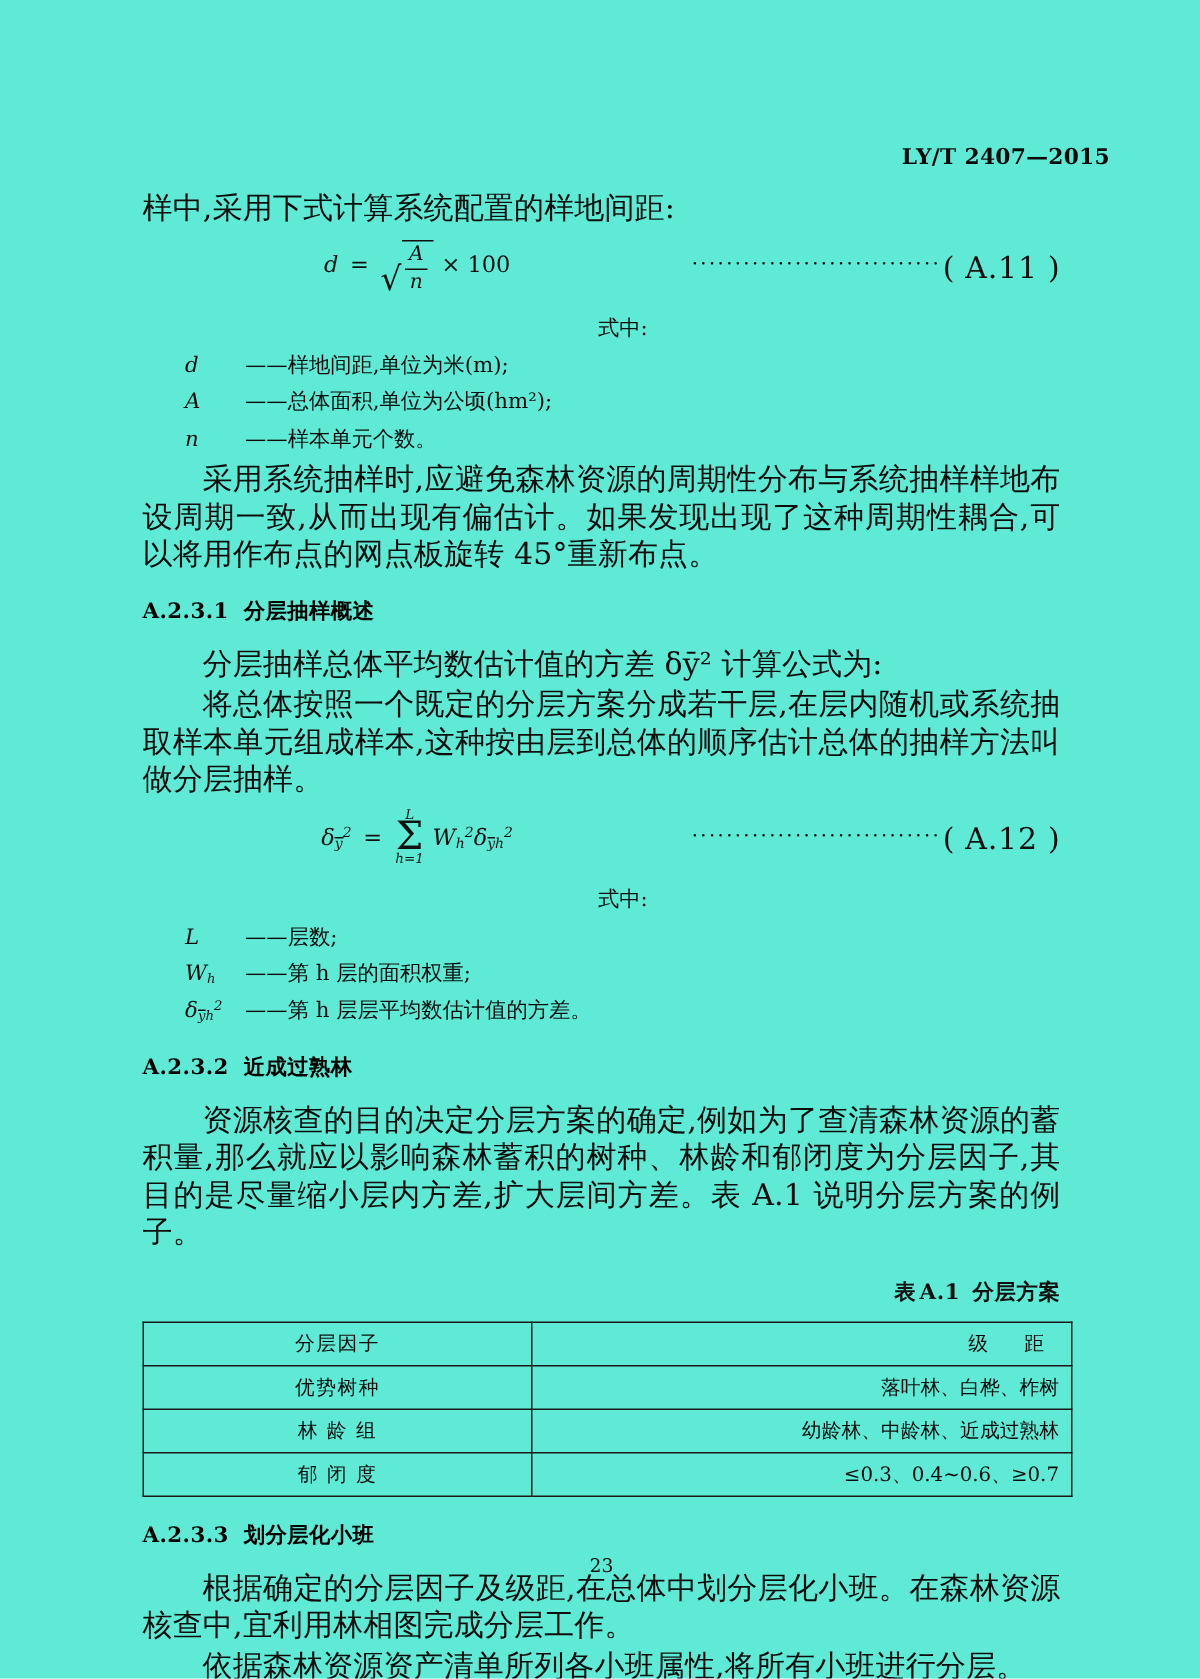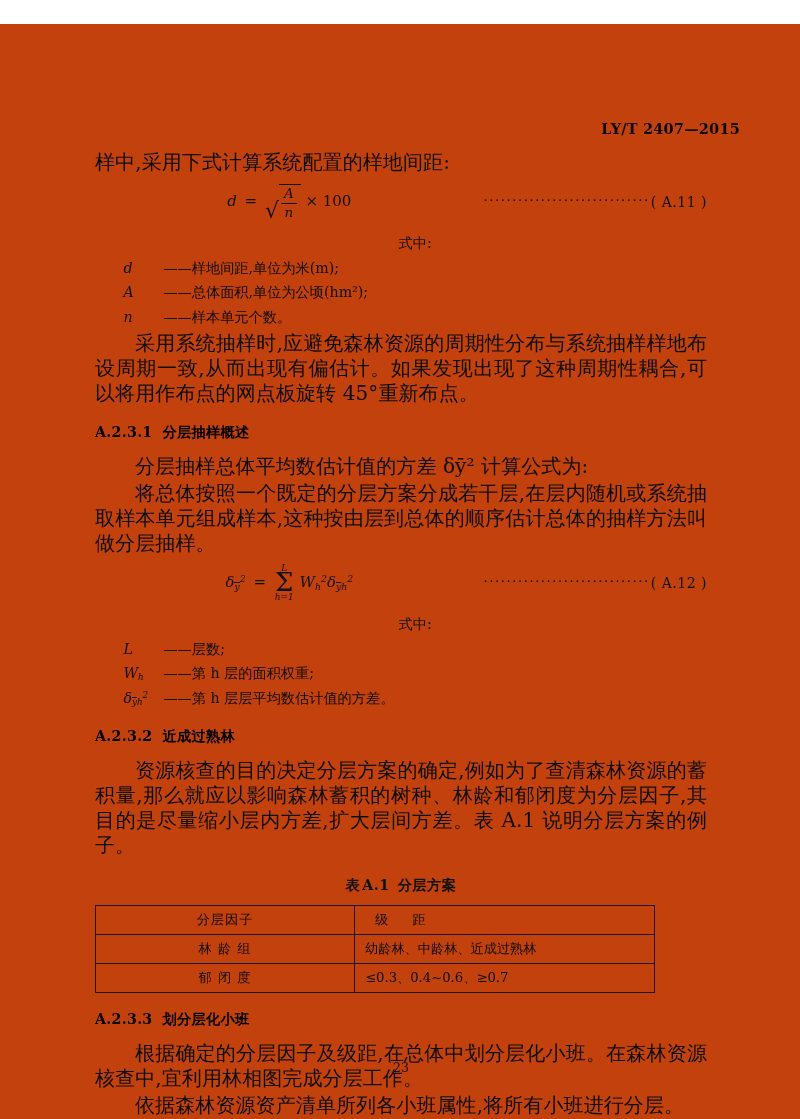--- a/index.html
+++ b/index.html
@@ -11,22 +11,21 @@
     width: 800px;
     height: 1119px;
     position: relative;
     font-family: "DejaVu Serif", "Liberation Serif", serif;
     color: #111111;
     overflow: hidden;
   }
   .page {
     position: absolute;
     inset: 0;
-    background: #c2410c;
-    margin-top: 24px;
+    background: #5eead4;
   }
 
   
   .header {
     position: absolute;
     top: 96px;
     left: 95px;
     right: 60px;
     text-align: right;
     font-family: "DejaVu Serif", "Liberation Serif", serif;
@@ -105,21 +104,21 @@
     font-size: 13.5px;
     white-space: nowrap;
     letter-spacing: 0.5px;
   }
   .dots {
     letter-spacing: 1.6px;
     font-size: 13px;
     position: relative;
     top: -2px;
   }
-  .eqnum { margin-left: 1px; font-size: 14px; text-align: center; }
+  .eqnum { margin-left: 1px; font-size: 20px; text-align: center; }
 
   
   .mi { font-style: italic; }
   .frac {
     display: inline-block;
     vertical-align: middle;
     text-align: center;
     font-size: 13.5px;
     line-height: 1.12;
     margin: 0 1px;
@@ -158,45 +157,45 @@
   }
   .sigma-wrap .lim { font-size: 9px; font-style: italic; }
   .sigma-wrap .lim-top { margin-bottom: -1px; }
   .sigma-wrap .lim-bot { margin-top: 0px; }
   .sigma-wrap .big { font-size: 26px; line-height: 0.82; }
 
   .ovl { border-top: 1px solid #111; display: inline-block; padding-top: 0px; line-height: 0.95;}
 
   
   .table-caption {
-    text-align: center;
+    text-align: right;
     font-weight: bold;
     font-size: 14.2px;
     margin: 18px 0 10px 0;
     letter-spacing: 0.5px;
   }
   .table-caption .capnum { margin: 0 8px 0 2px; }
 
   table.strata {
     border-collapse: collapse;
-    width: 560px;
+    width: 620px;
     margin: 0 0 4px 0;
     table-layout: fixed;
     padding-left: 16px;
   }
   table.strata th, table.strata td {
     border: 1.1px solid #1a1a1a;
     font-size: 13.2px;
     height: 26px;
     padding: 1px 8px;
     font-weight: normal;
     color: #0d0d0d;
   }
   table.strata .c-factor { width: 242px; text-align: center; letter-spacing: 1px; }
-  table.strata .c-class  { text-align: left; padding-left: 10px; }
+  table.strata .c-class  { text-align: right; padding-left: 10px; }
   table.strata thead th { text-align: center; }
   table.strata thead th.c-class { letter-spacing: 10px; text-indent: 10px; }
 
   
   .page-number {
     position: absolute;
     left: 95px;
     width: 612px;
     top: 1036px;
     text-align: center;
@@ -307,20 +306,24 @@
 
     <table class="strata">
       <thead>
         <tr>
           <th class="c-factor">分层因子</th>
           <th class="c-class">级  距</th>
         </tr>
       </thead>
       <tbody>
         <tr>
+          <td class="c-factor">优势树种</td>
+          <td class="c-class">落叶林、白桦、柞树</td>
+        </tr>
+        <tr>
           <td class="c-factor">林 龄 组</td>
           <td class="c-class">幼龄林、中龄林、近成过熟林</td>
         </tr>
         <tr>
           <td class="c-factor">郁 闭 度</td>
           <td class="c-class">≤0.3、0.4~0.6、≥0.7</td>
         </tr>
       </tbody>
     </table>
 

